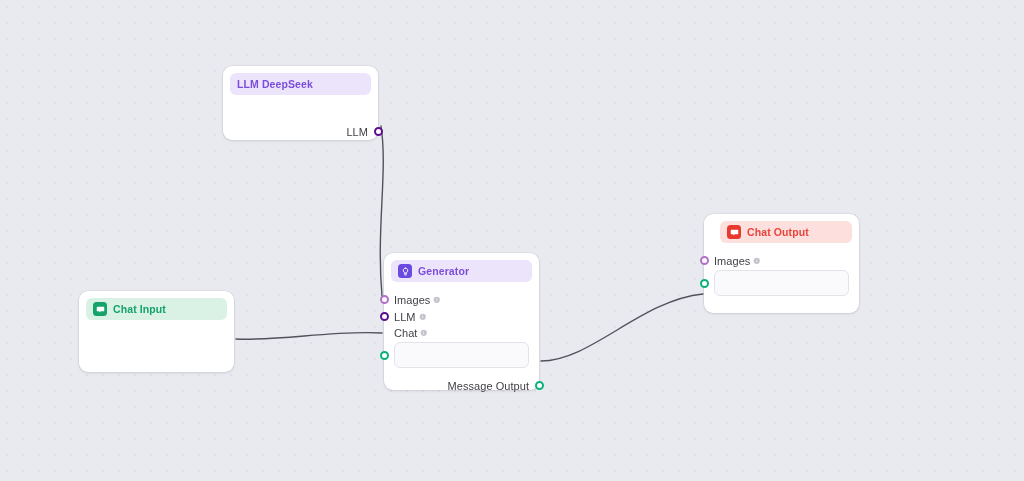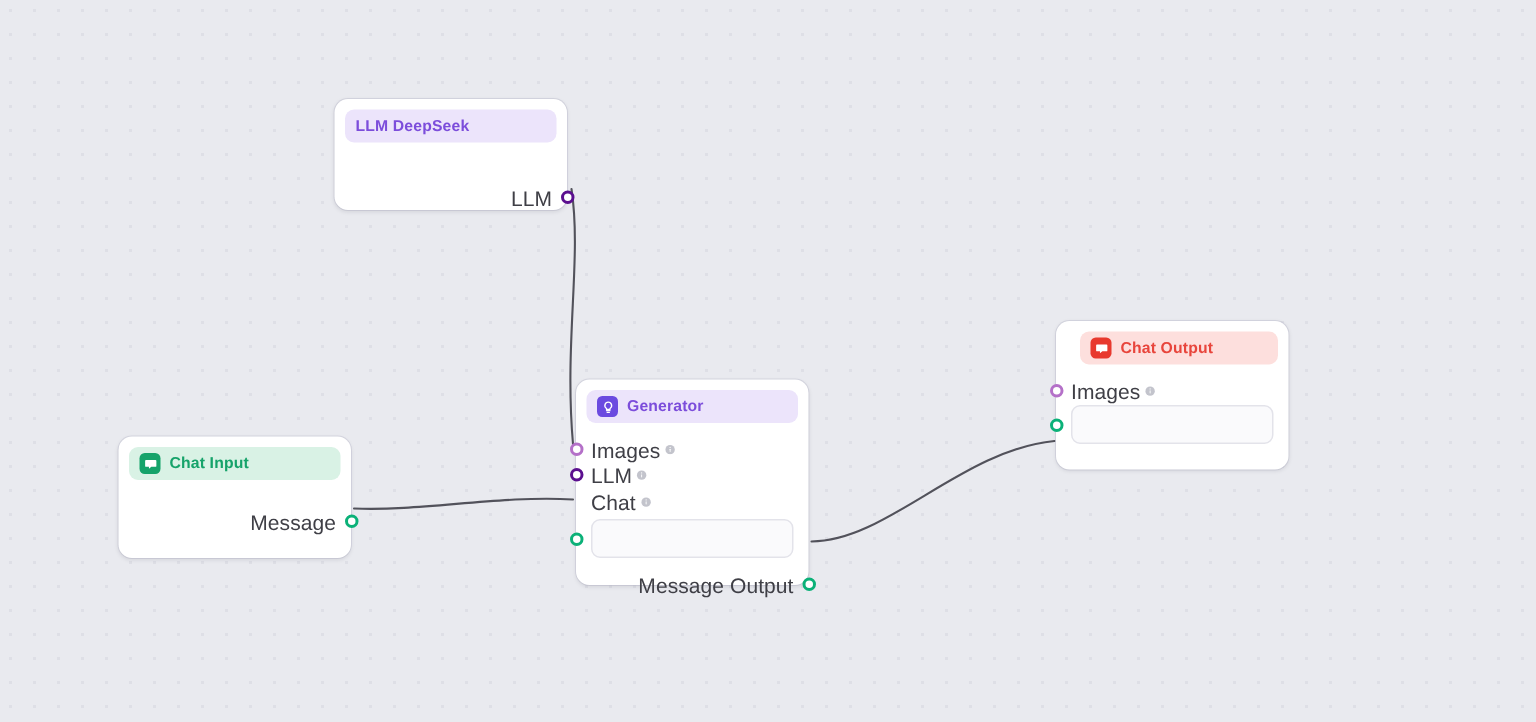--- a/index.html
+++ b/index.html
@@ -88,21 +88,21 @@
   .port-row {
     position: relative;
     height: 17px;
     display: flex;
     align-items: center;
     padding: 0 10px;
     box-sizing: border-box;
   }
   .port-row.right { justify-content: flex-end; }
   .port-label {
-    font-size: 14px;
+    font-size: 11px;
     color: #3f3f46;
     white-space: nowrap;
     letter-spacing: .05px;
   }
   .info-icon {
     margin-left: 3px;
     width: 7.5px;
     height: 7.5px;
     flex: 0 0 auto;
     opacity: .85;
@@ -247,24 +247,20 @@
     <div class="node-header hdr-green">
       <span class="node-icon ico-green">
         <svg width="9" height="9" viewBox="0 0 24 24" fill="#ffffff">
           <path d="M3.5 4.5h17a1.5 1.5 0 0 1 1.5 1.5v9a1.5 1.5 0 0 1-1.5 1.5H13l-4.2 3.6V16.5H3.5A1.5 1.5 0 0 1 2 15V6a1.5 1.5 0 0 1 1.5-1.5z"></path>
         </svg>
       </span>
       <span class="node-title">Chat Input</span>
     </div>
     <div class="node-body">
       <div style="height:19px"></div>
-      <div class="port-row right">
-        <span class="port-label">Message</span>
-        <span class="port right green" style="top:4px"></span>
-      </div>
     </div>
   </div>
 
   <div class="node" id="node-chat-output">
     <div class="node-header hdr-red">
       <span class="node-icon ico-red">
         <svg width="9" height="9" viewBox="0 0 24 24" fill="#ffffff">
           <path d="M3.5 4.5h17a1.5 1.5 0 0 1 1.5 1.5v9a1.5 1.5 0 0 1-1.5 1.5H13l-4.2 3.6V16.5H3.5A1.5 1.5 0 0 1 2 15V6a1.5 1.5 0 0 1 1.5-1.5z"></path>
         </svg>
       </span>

